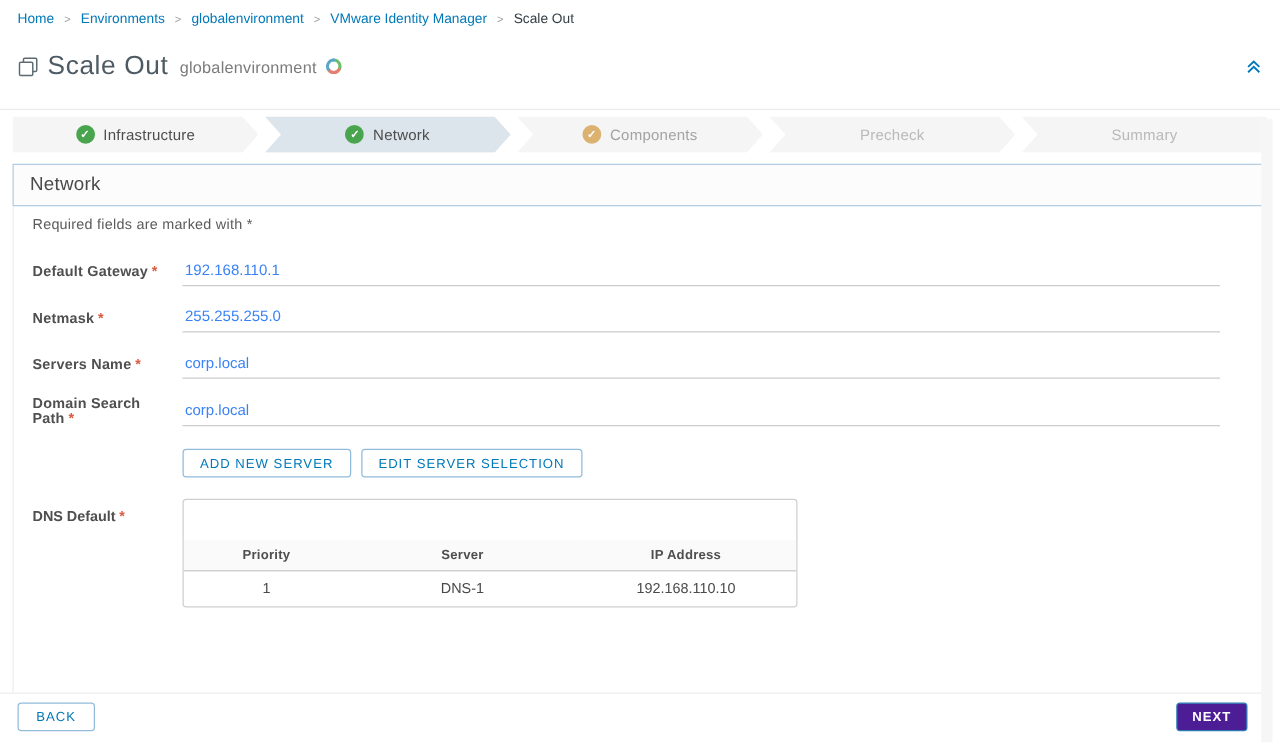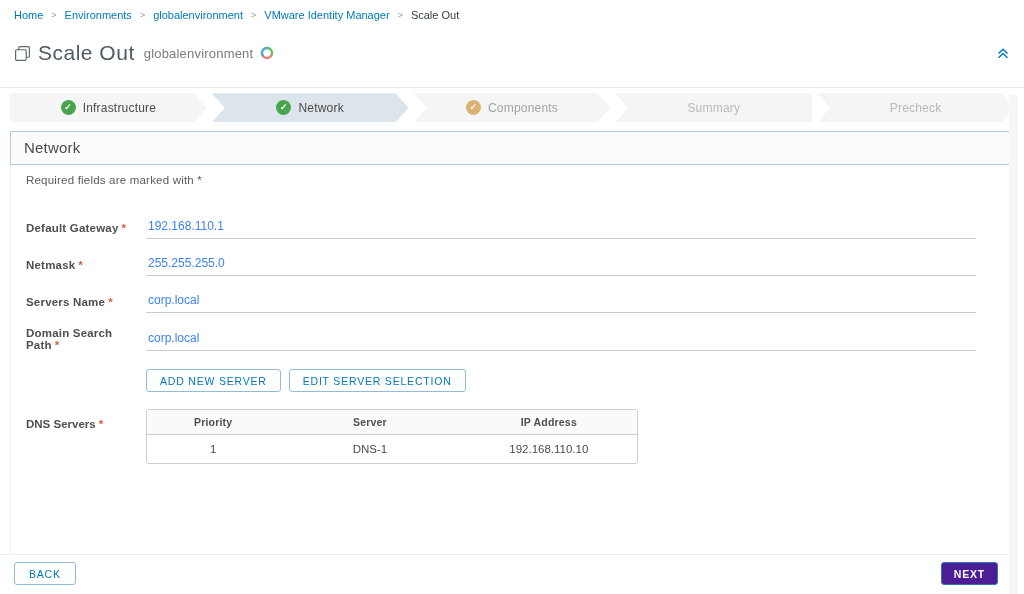--- a/index.html
+++ b/index.html
@@ -45,41 +45,41 @@
   .check-warn { background:#dcb271; }
 
   
   .section-header {
     margin:9px 10px 0; border:1px solid #b5cde2; background:#fcfcfc;
     padding:7px 13px 8px; font-size:15px; color:#4a4a4a; letter-spacing:0.2px;
   }
 
   
   .content { margin:0 10px; border-left:1px solid #ededed; padding:9px 0 0 15px; height:450px; }
-  .required-note { font-size:11.5px; color:#5b5b5b; margin-bottom:30px; letter-spacing:0.2px; }
+  .required-note { font-size:11.5px; color:#5b5b5b; margin-bottom:20px; letter-spacing:0.2px; }
   .req { color:#d85c41; margin-left:3px; }
 
   .form-row { display:flex; align-items:center; margin-bottom:14px; }
   .field-label { width:120px; flex:0 0 auto; font-size:11.5px; font-weight:bold; color:#4f4f4f; letter-spacing:0.2px; }
   .field-input-wrap { flex:1; margin-right:38px; }
   .text-input {
     width:100%; border:0; border-bottom:1px solid #cccccc; background:transparent;
     font-family:inherit; font-size:12px; color:#3b82f6; padding:3px 0 5px 2px; outline:none;
   }
 
   .server-buttons { margin:18px 0 15px 120px; display:flex; gap:8px; }
   .btn-outline {
     font-family:inherit; font-size:10.5px; letter-spacing:0.8px; color:#0079b8;
     background:#fff; border:1px solid #90bcd9; border-radius:3px; padding:5px 13px 4px; cursor:pointer;
   }
 
   .dns-row { display:flex; margin-top:17px; }
   .dns-label { width:120px; flex:0 0 auto; font-size:11.5px; font-weight:bold; color:#4f4f4f; padding-top:9px; }
   .table-wrap { width:492px; border:1px solid #cfcfcf; border-radius:3px; overflow:hidden; background:#fff; }
-  table.dns-table { width:100%; border-collapse:collapse; }
+  table.dns-table { width:100%; border-collapse:collapse;margin-top:32px; }
   .dns-table th {
     background:#fafafa; border-bottom:1px solid #cfcfcf; font-size:10.5px; font-weight:bold;
     color:#4f4f4f; text-align:center; padding:6px 4px; letter-spacing:0.2px;
   }
   .dns-table td { font-size:11.5px; color:#4a4a4a; text-align:center; padding:8px 4px; }
   .dns-table th:nth-child(1), .dns-table td:nth-child(1) { width:27%; }
   .dns-table th:nth-child(2), .dns-table td:nth-child(2) { width:37%; }
   .dns-table th:nth-child(3), .dns-table td:nth-child(3) { width:36%; }
 
   
@@ -141,25 +141,25 @@
     <span>Infrastructure</span>
   </div>
   <div class="step mid active">
     <span class="check-badge check-success">✓</span>
     <span>Network</span>
   </div>
   <div class="step mid dim">
     <span class="check-badge check-warn">✓</span>
     <span>Components</span>
   </div>
+  <div class="step mid pending">
+    <span>Precheck</span>
+  </div>
   <div class="step last pending">
     <span>Summary</span>
-  </div>
-  <div class="step mid pending">
-    <span>Precheck</span>
   </div>
 </div>
 
 <div class="section-header">Network</div>
 
 <div class="content">
   <div class="required-note">Required fields are marked with *</div>
 
   <div class="form-row">
     <label class="field-label"><span>Default Gateway</span><span class="req">*</span></label>
@@ -188,21 +188,21 @@
       <input class="text-input" type="text" value="corp.local" style="">
     </div>
   </div>
 
   <div class="server-buttons">
     <button class="btn-outline">ADD NEW SERVER</button>
     <button class="btn-outline">EDIT SERVER SELECTION</button>
   </div>
 
   <div class="dns-row">
-    <div class="dns-label"><span>DNS Servers</span><span class="req">*</span></div>
+    <div class="dns-label"><span>DNS Default</span><span class="req">*</span></div>
     <div class="table-wrap">
       <table class="dns-table">
         <thead>
           <tr>
             <th>Priority</th>
             <th>Server</th>
             <th>IP Address</th>
           </tr>
         </thead>
         <tbody>

